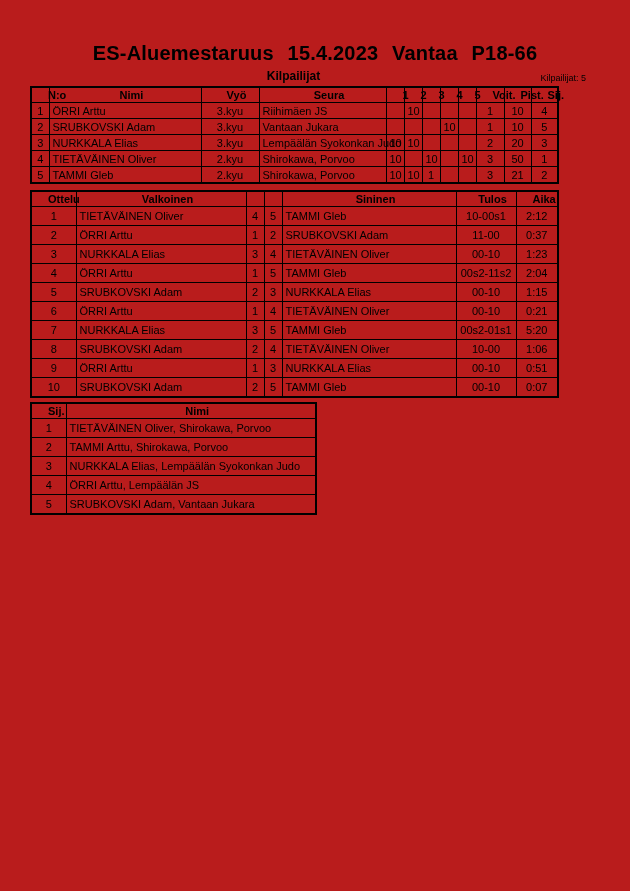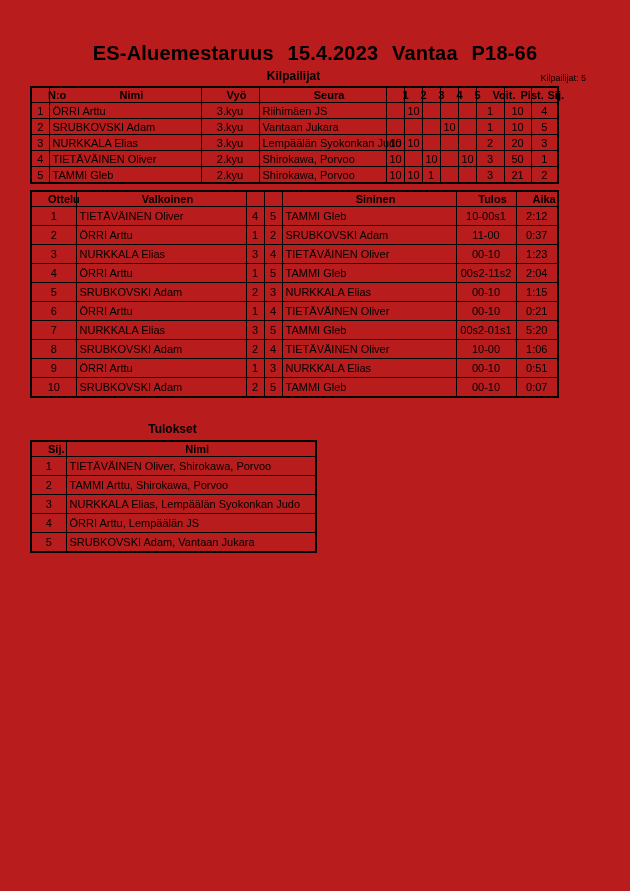--- a/index.html
+++ b/index.html
@@ -313,23 +313,20 @@
           <td class="c-left">SRUBKOVSKI Adam</td>
           <td class="c-center">2</td>
           <td class="c-center">5</td>
           <td class="c-left">TAMMI Gleb</td>
           <td class="c-center">00-10</td>
           <td class="c-right">0:07</td>
         </tr>
       </tbody>
   </table>
 
-  <div class="heading-row mt-tulokset">
-    <div class="section-heading w-table3">Tulokset</div>
-  </div>
 
   <table class="t3">
     <colgroup>
       <col style="width:35px">
         <col style="width:250px">
     </colgroup>
     <thead>
       <tr>
         <th>Sij.</th>
         <th>Nimi</th>

